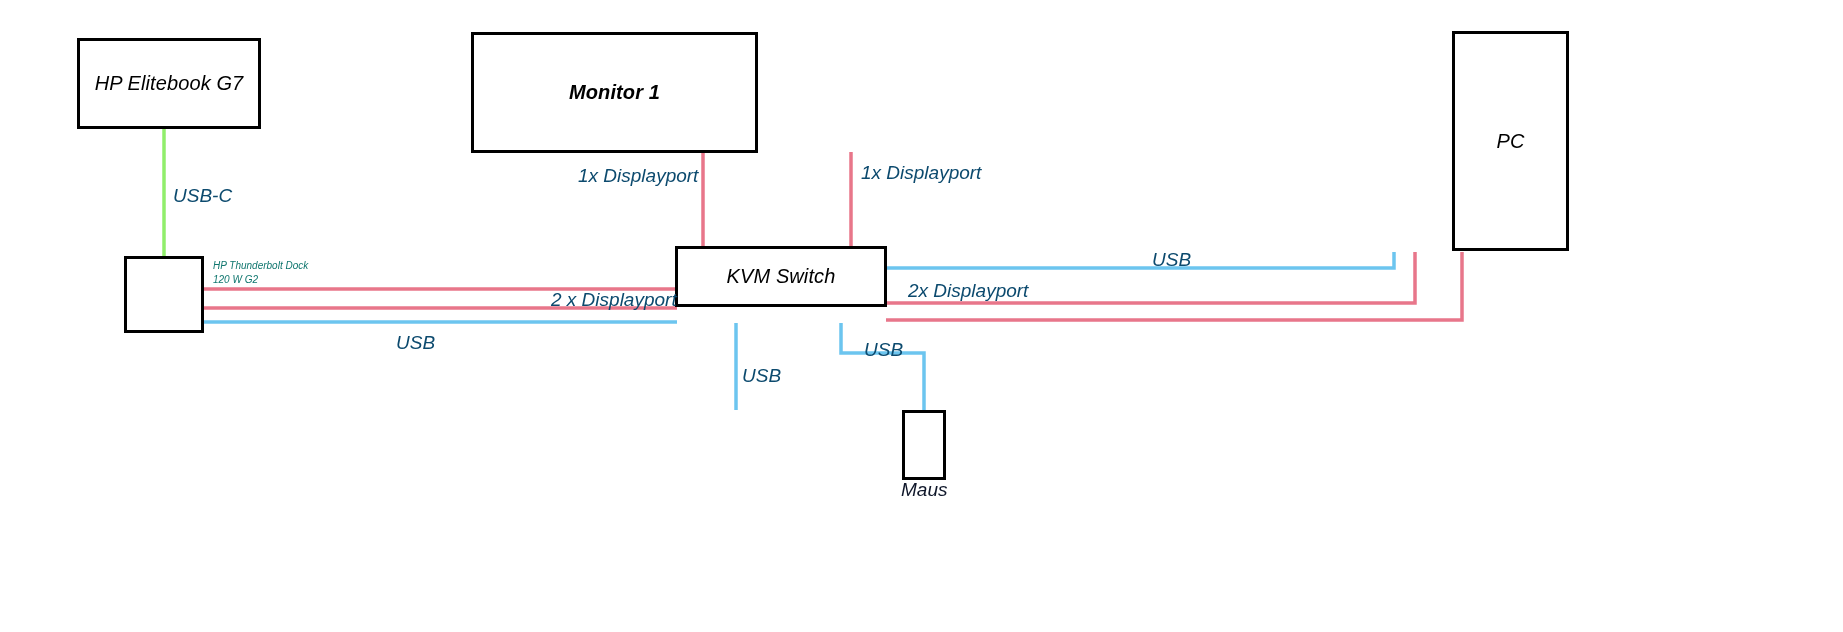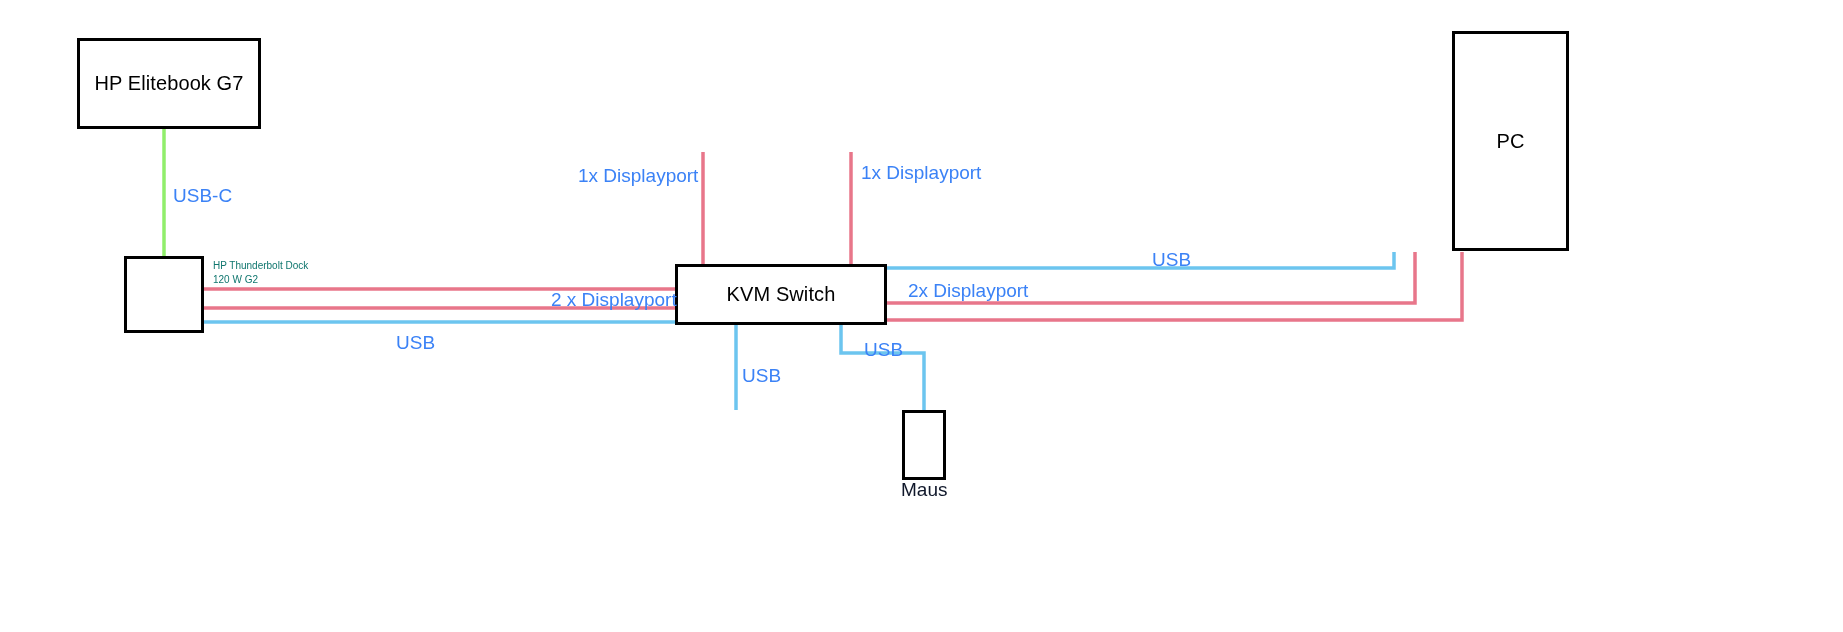--- a/index.html
+++ b/index.html
@@ -10,20 +10,21 @@
   }
   body {
     font-family: "Liberation Sans", sans-serif;
   }
   #canvas {
     position: relative;
     width: 1675px;
     height: 632px;
     background: #ffffff;
     overflow: hidden;
+    font-style: italic;
   }
   #wires {
     position: absolute;
     left: 0;
     top: 0;
     width: 1843px;
     height: 632px;
     pointer-events: none;
   }
   .node {
@@ -43,21 +44,21 @@
     line-height: 1.25;
     letter-spacing: 0.1px;
   }
   .node.bold .node-label {
     font-weight: bold;
     font-size: 20px;
   }
   .wire-label {
     position: absolute;
     font-size: 19px;
-    color: #3b82f6;
+    color: #0c4a6e;
     white-space: nowrap;
     z-index: 4;
     line-height: 1.3;
   }
   .side-label {
     position: absolute;
     font-size: 10px;
     color: #0f766e;
     white-space: nowrap;
     z-index: 4;
@@ -96,31 +97,34 @@
 
     <path d="M 736 323 L 736 410" fill="none" stroke="#6cc5ef" stroke-width="3.5"></path>
 
     <path d="M 841 323 L 841 353 L 924 353 L 924 411" fill="none" stroke="#6cc5ef" stroke-width="3.5"></path>
   </svg>
 
   <div class="node" style="left:77px; top:38px; width:184px; height:91px;">
     <span class="node-label">HP Elitebook G7</span>
   </div>
 
+  <div class="node bold" style="left:471px; top:32px; width:287px; height:121px;">
+    <span class="node-label">Monitor 1</span>
+  </div>
 
 
   <div class="node" style="left:1452px; top:31px; width:117px; height:220px;">
     <span class="node-label">PC</span>
   </div>
 
   <div class="node" style="left:124px; top:256px; width:80px; height:77px;">
     <span class="node-label"></span>
   </div>
 
-  <div class="node" style="left:675px; top:264px; width:212px; height:61px;align-items:center;">
+  <div class="node" style="left:675px; top:246px; width:212px; height:61px;align-items:center;">
     <span class="node-label">KVM Switch</span>
   </div>
 
 
   <div class="node" style="left:902px; top:410px; width:44px; height:70px;">
     <span class="node-label"></span>
   </div>
 
   <div class="side-label" style="left:213px; top:259px;">
     <div>HP Thunderbolt Dock</div>

